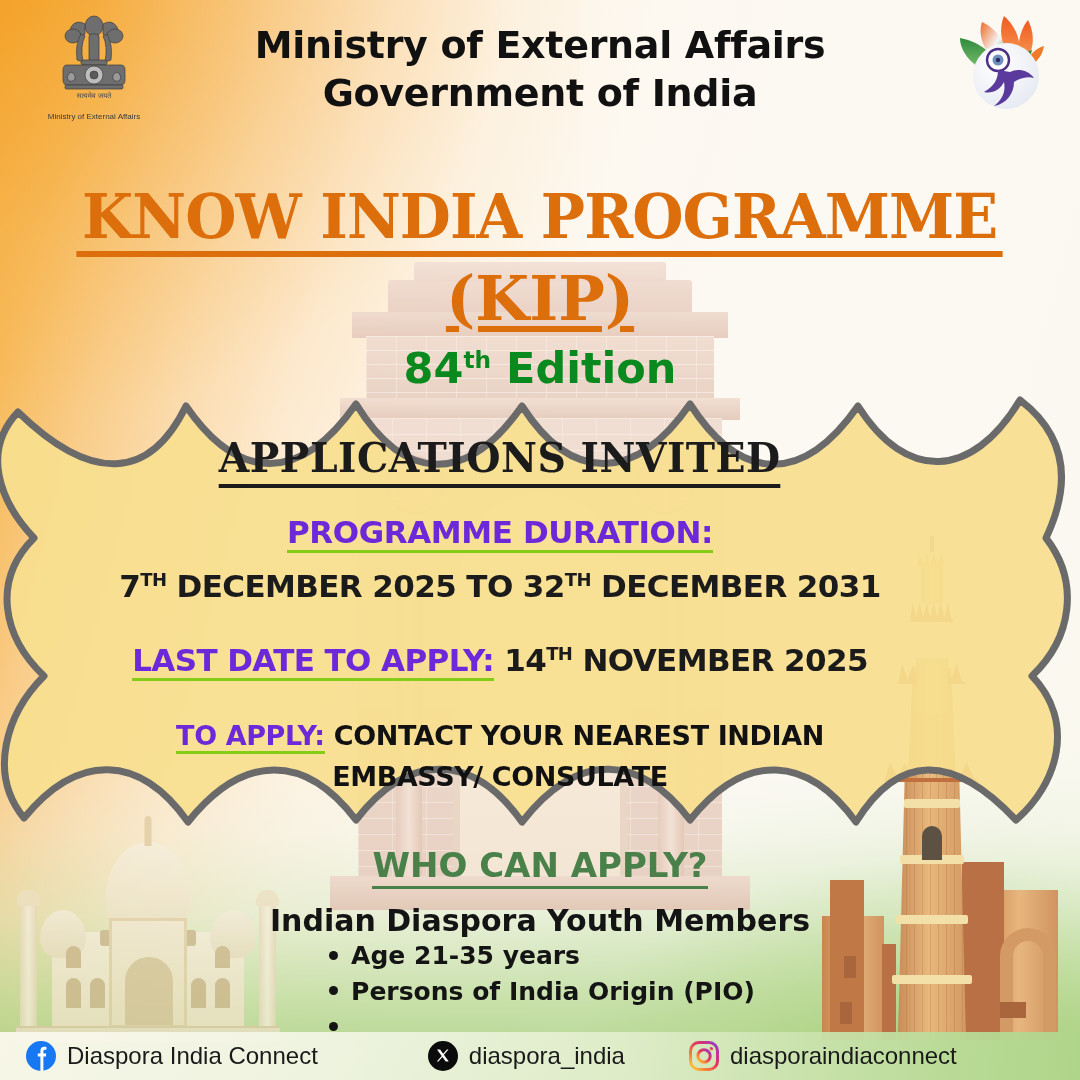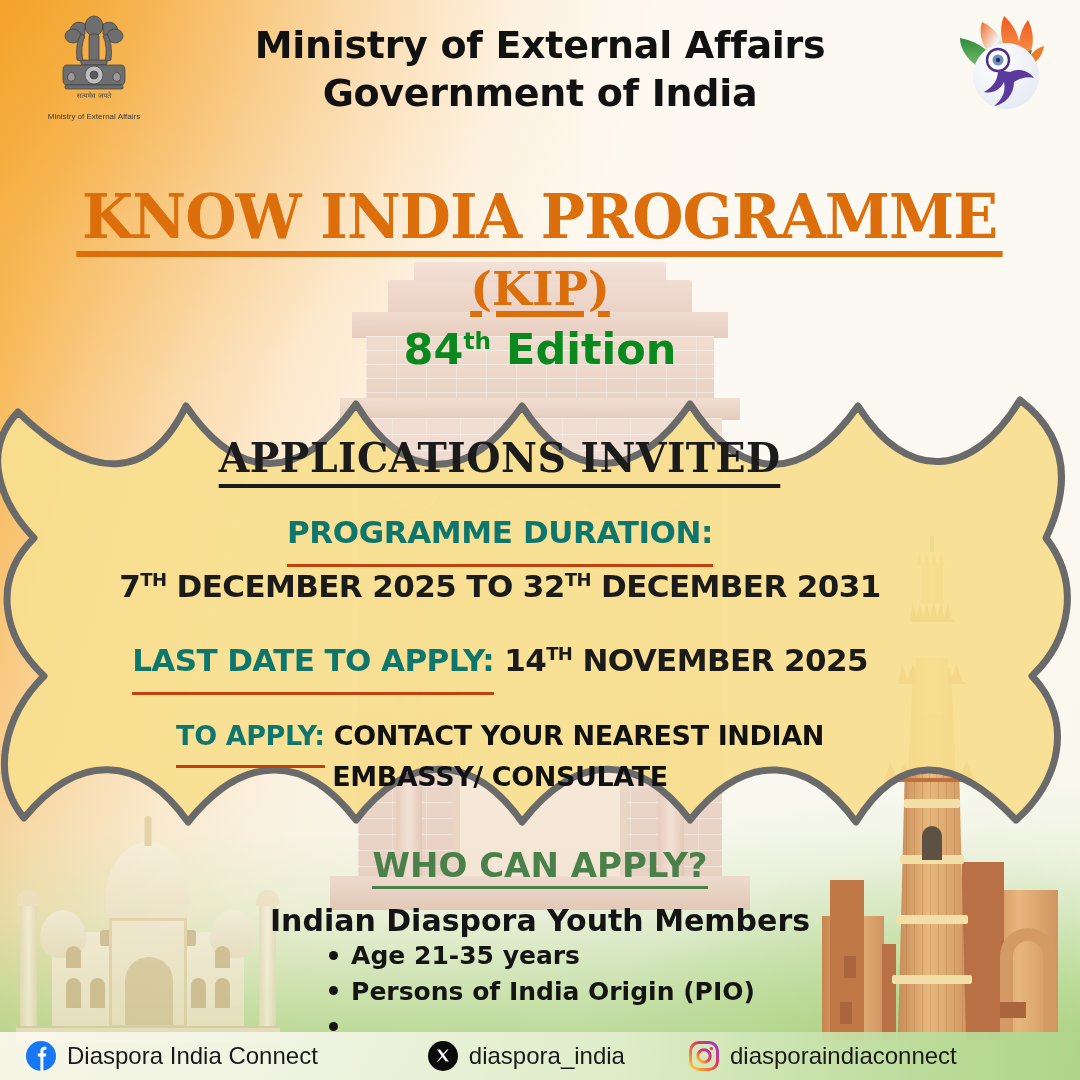--- a/index.html
+++ b/index.html
@@ -320,21 +320,21 @@
     letter-spacing: -1px;
     line-height: 1.05;
     display: inline-block;
     border-bottom: 6px solid #dd6e0c;
     padding: 0 6px 2px 6px;
     transform: scaleX(0.95);
   }
   .kip-line2 {
     font-family: "DejaVu Serif", serif;
     font-weight: bold;
-    font-size: 46px;
+    font-size: 62px;
     color: #dd6e0c;
     line-height: 1.16;
     display: inline-block;
     margin-top: 6px;
   }
   .kip-line2 u { text-decoration-thickness: 6px; text-underline-offset: 6px; }
   .kip-edition {
     margin-top: 8px;
     font-family: "DejaVu Sans", sans-serif;
     font-weight: bold;
@@ -348,23 +348,23 @@
     font-family: "DejaVu Serif", serif;
     font-weight: bold;
     font-size: 41px;
     color: #1b1b1b;
     border-bottom: 4px solid #1b1b1b;
     padding-bottom: 2px;
     letter-spacing: 0.5px;
     transform: scaleX(0.96);
   }
   .lbl-red {
-    color: #0f766e;
-    border-bottom: 3px solid #c2410c;
-    padding-bottom: 14px;
+    color: #6d28d9;
+    border-bottom: 3px solid #84cc16;
+    padding-bottom: 0;
   }
   .row-dur-label {
     margin-top: 26px;
     font-family: "DejaVu Sans", sans-serif;
     font-weight: bold;
     font-size: 31px;
     letter-spacing: -0.4px;
   }
   .row-dates {
     margin-top: 18px;

